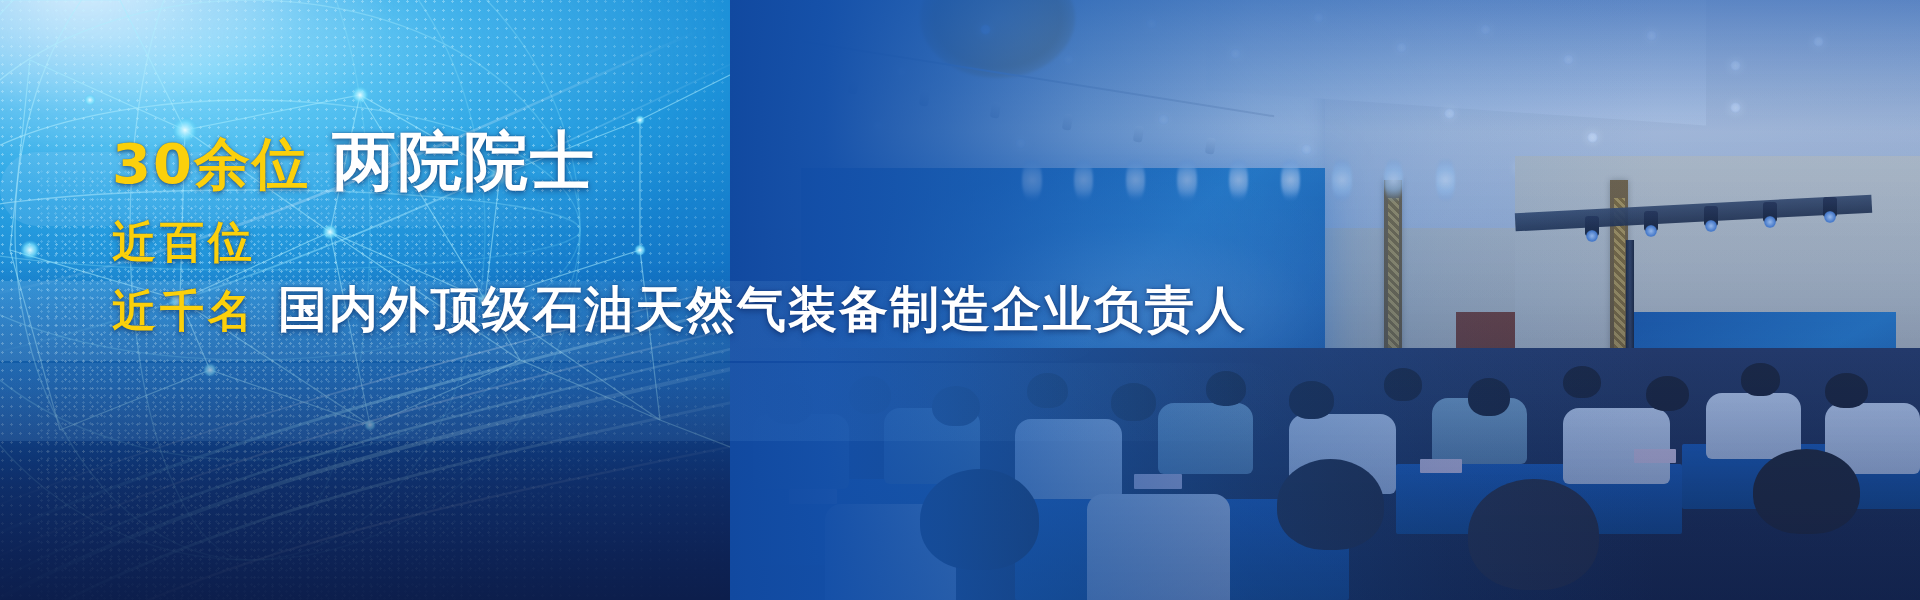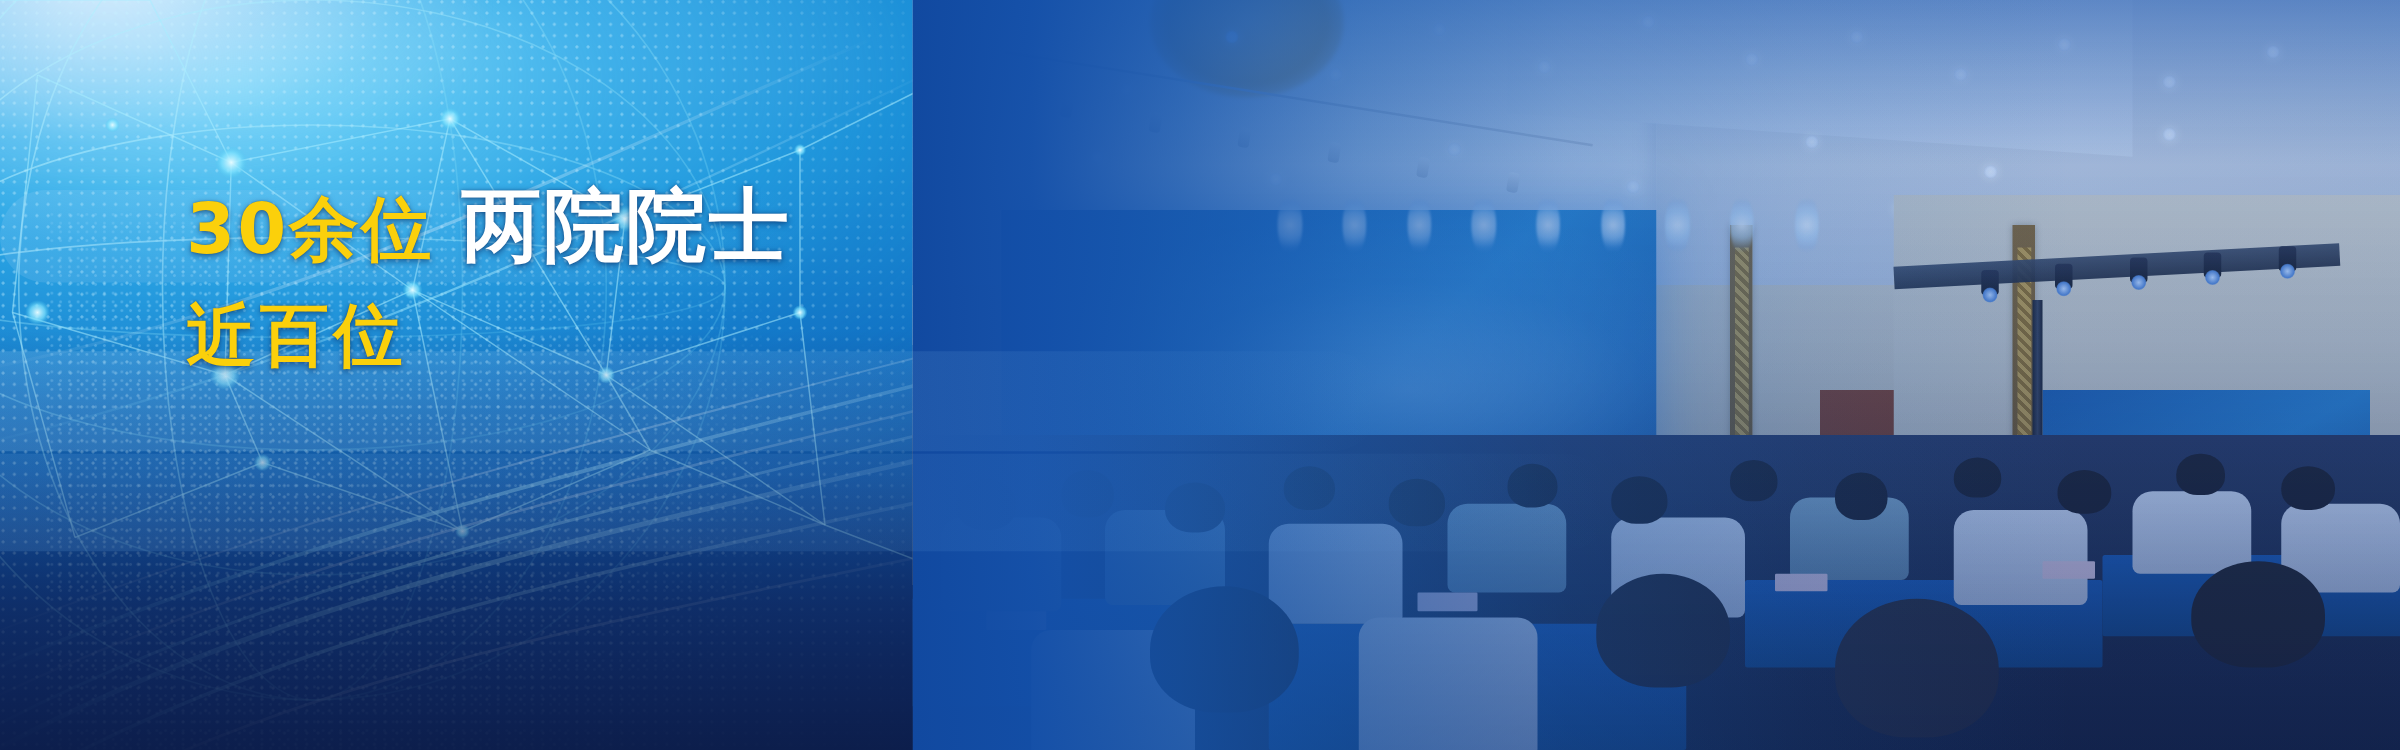--- a/index.html
+++ b/index.html
@@ -226,24 +226,23 @@
     border-radius:38px;
   }
   .band1{ left:0;   top:152px; width:645px; height:74px; }
   .band2{ left:0;   top:281px; width:1105px; height:80px; border-radius:0 40px 40px 0;
           background:linear-gradient(to right, rgba(152,206,246,.22) 0%, rgba(142,200,243,.17) 50%, rgba(130,190,238,.06) 86%, rgba(120,182,234,0) 100%); }
   .band3{ left:0;   top:363px; width:1290px; height:78px; border-radius:0 40px 40px 0;
           background:linear-gradient(to right, rgba(120,180,235,.16) 0%, rgba(110,172,230,.12) 55%, rgba(100,164,226,.04) 88%, rgba(95,160,222,0) 100%); }
 
   
   .content{
-    position:absolute; left:112px; top:144px;
+    position:absolute; left:112px; top:124px;
     display:flex; flex-direction:column; gap:6px;
     z-index:9;
-    margin-left:37px;
   }
   .line{
     display:flex; align-items:baseline;
     white-space:nowrap;
   }
   .count{
     color:#FBD00B;
     font-weight:700;
     font-size:55px;
     letter-spacing:2px;
@@ -253,21 +252,21 @@
   .count-l1{ font-size:56px; }
   .desc{
     color:#ffffff;
     font-weight:700;
     font-size:64px;
     letter-spacing:2px;
     line-height:1.18;
     margin-left:22px;
     text-shadow:0 2px 6px rgba(8,34,88,.60), 0 0 2px rgba(8,34,88,.45);
   }
-  .line2 .count, .line3 .count{ font-size:55px; letter-spacing:4px; }
+  .line2 .count, .line3 .count{ font-size:44px; letter-spacing:4px; }
   .line3 .desc{ font-size:49px; }
   .line1{ margin-bottom:10px; }
   .line2{ margin-bottom:8px; }
 </style>
 </head>
 <body>
 
 <div class="banner">
 
   <div class="bg-base"></div>
@@ -483,16 +482,20 @@
 
     <div class="line line1">
       <span class="count count-l1">30余位</span>
       <span class="desc">两院院士</span>
     </div>
 
     <div class="line line2">
       <span class="count">近百位</span>
     </div>
 
+    <div class="line line3">
+      <span class="count">近千名</span>
+      <span class="desc">国内外顶级石油天然气装备制造企业负责人</span>
+    </div>
 
   </div>
 
 </div>
 
 </body></html>

